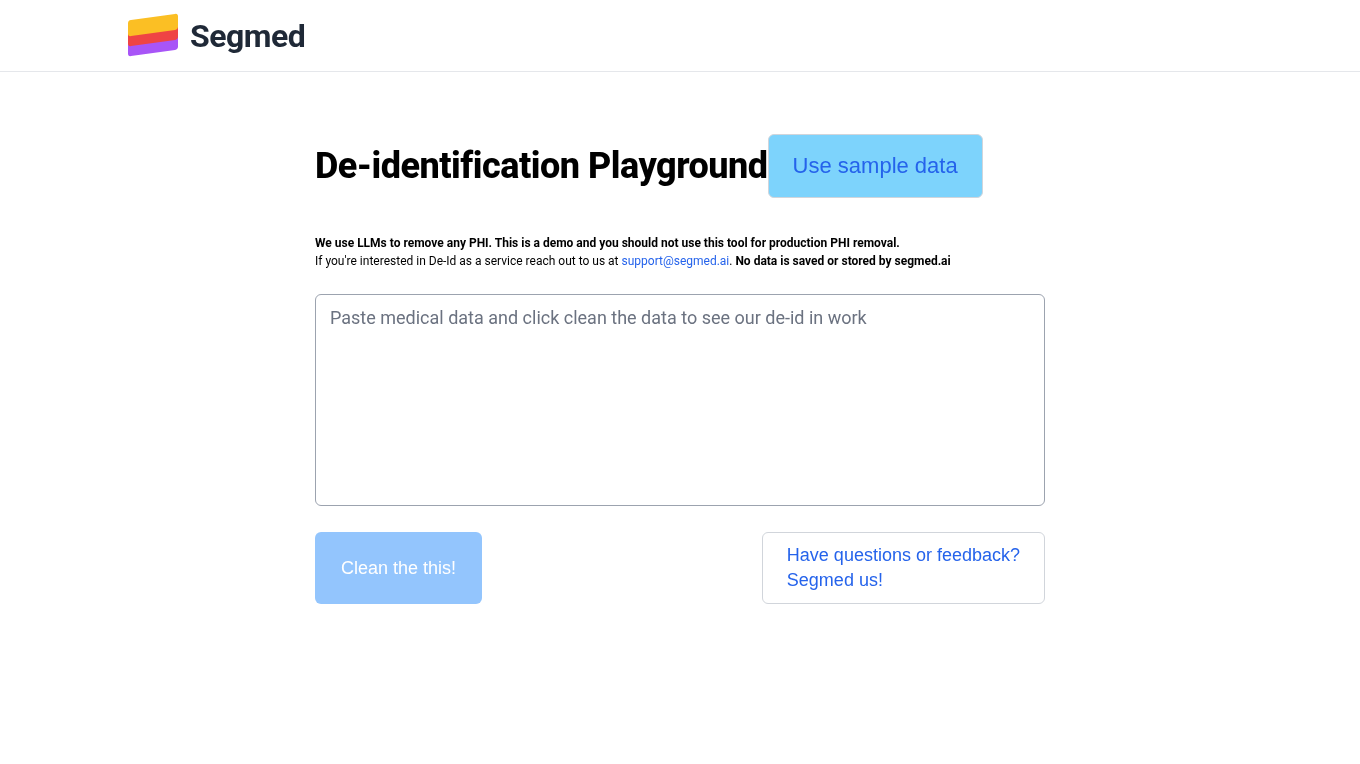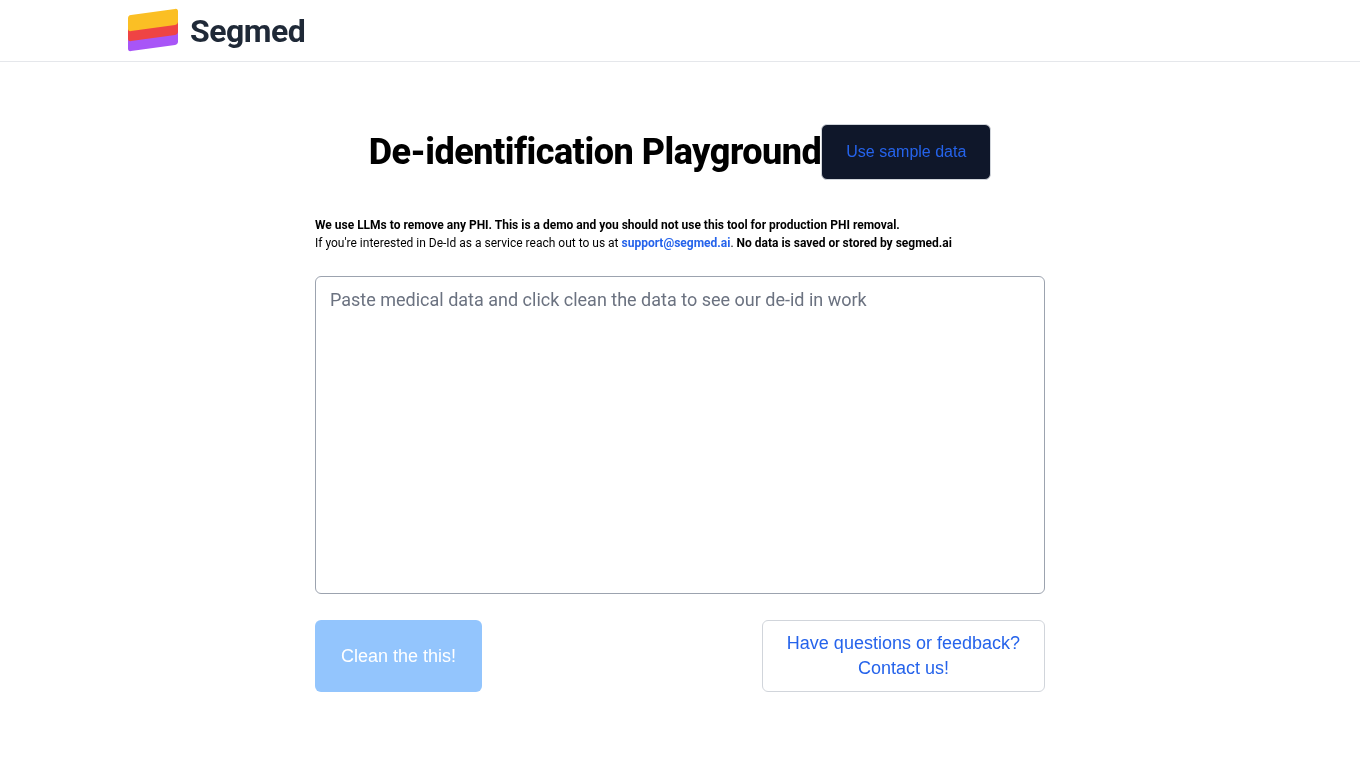--- a/index.html
+++ b/index.html
@@ -9,21 +9,21 @@
     }
     body {
       width: 1360px;
       height: 764px;
       font-family: -apple-system, BlinkMacSystemFont, "Segoe UI", Roboto, "Helvetica Neue", Arial, sans-serif;
       background: #ffffff;
       color: #000000;
       overflow: hidden;
     }
     .header {
-      height: 62px;
+      height: 72px;
       border-bottom: 1px solid #e5e7eb;
       display: flex;
       align-items: center;
       padding-left: 128px;
     }
     .logo-container {
       display: flex;
       align-items: center;
       gap: 12px;
     }
@@ -58,57 +58,56 @@
       letter-spacing: -0.5px;
     }
     .main-content {
       max-width: 730px;
       margin: 0 auto;
       padding-top: 62px;
       position: relative;
     }
     .title-row {
       display: flex;
-      justify-content: center;
+      justify-content: flex-start;
       align-items: center;
       margin-bottom: 36px;
     }
     .page-title {
       font-size: 36px;
       font-weight: 800;
       color: #000000;
       letter-spacing: -0.5px;
     }
     .sample-btn {
       border: 1px solid #d1d5db;
-      background: #0f172a;
+      background: #7dd3fc;
       color: #2563eb;
-      font-size: 16px;
+      font-size: 22px;
       font-weight: 500;
       padding: 18px 24px;
       border-radius: 6px;
       cursor: pointer;
     }
     .description {
       font-size: 12px;
       line-height: 1.5;
       color: #000000;
       margin-bottom: 24px;
     }
     .description .bold {
       font-weight: 700;
     }
     .description .link {
       color: #2563eb;
       text-decoration: none;
-      font-weight: bold;
     }
     .textarea-input {
       width: 100%;
-      height: 318px;
+      height: 212px;
       border: 1px solid #9ca3af;
       border-radius: 6px;
       padding: 12px 14px;
       font-size: 18px;
       font-family: inherit;
       resize: none;
       color: #000000;
     }
     .textarea-input::placeholder {
       color: #6b7280;
@@ -131,21 +130,21 @@
     }
     .feedback-btn {
       border: 1px solid #d1d5db;
       background: #ffffff;
       color: #2563eb;
       font-size: 18px;
       font-weight: 500;
       padding: 10px 24px;
       border-radius: 6px;
       cursor: pointer;
-      text-align: center;
+      text-align: left;
       line-height: 1.4;
       display: flex;
       flex-direction: column;
       justify-content: center;
     }
   </style>
 </head>
 <body>
 
 <div class="header">
@@ -171,17 +170,17 @@
     <br>
     <span>If you're interested in De-Id as a service reach out to us at </span><a href="#" class="link">support@segmed.ai</a><span>. </span><span class="bold">No data is saved or stored by segmed.ai</span>
   </p>
 
   <textarea class="textarea-input" placeholder="Paste medical data and click clean the data to see our de-id in work" style=""></textarea>
 
   <div class="action-row">
     <button class="clean-btn">Clean the this!</button>
     <button class="feedback-btn">
       <span>Have questions or feedback?</span>
-      <span>Contact us!</span>
+      <span>Segmed us!</span>
     </button>
   </div>
 
 </div>
 
 </body></html>

